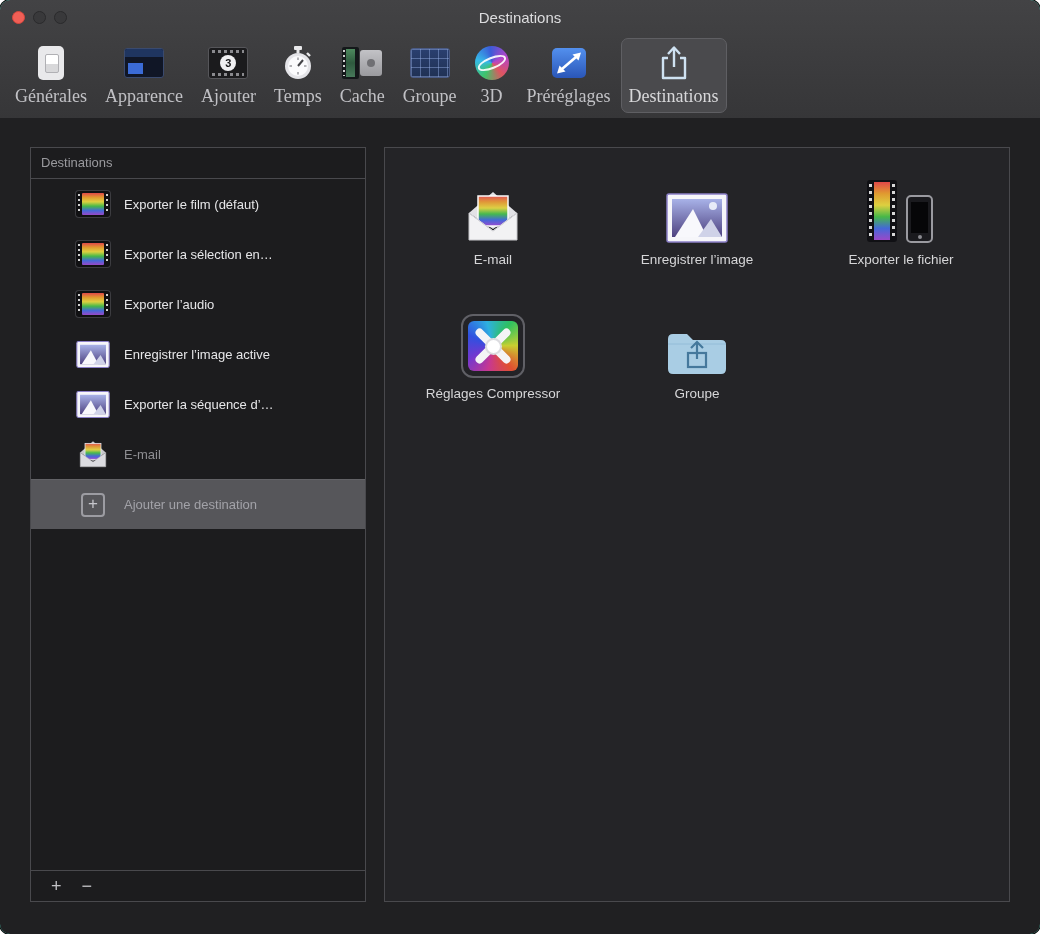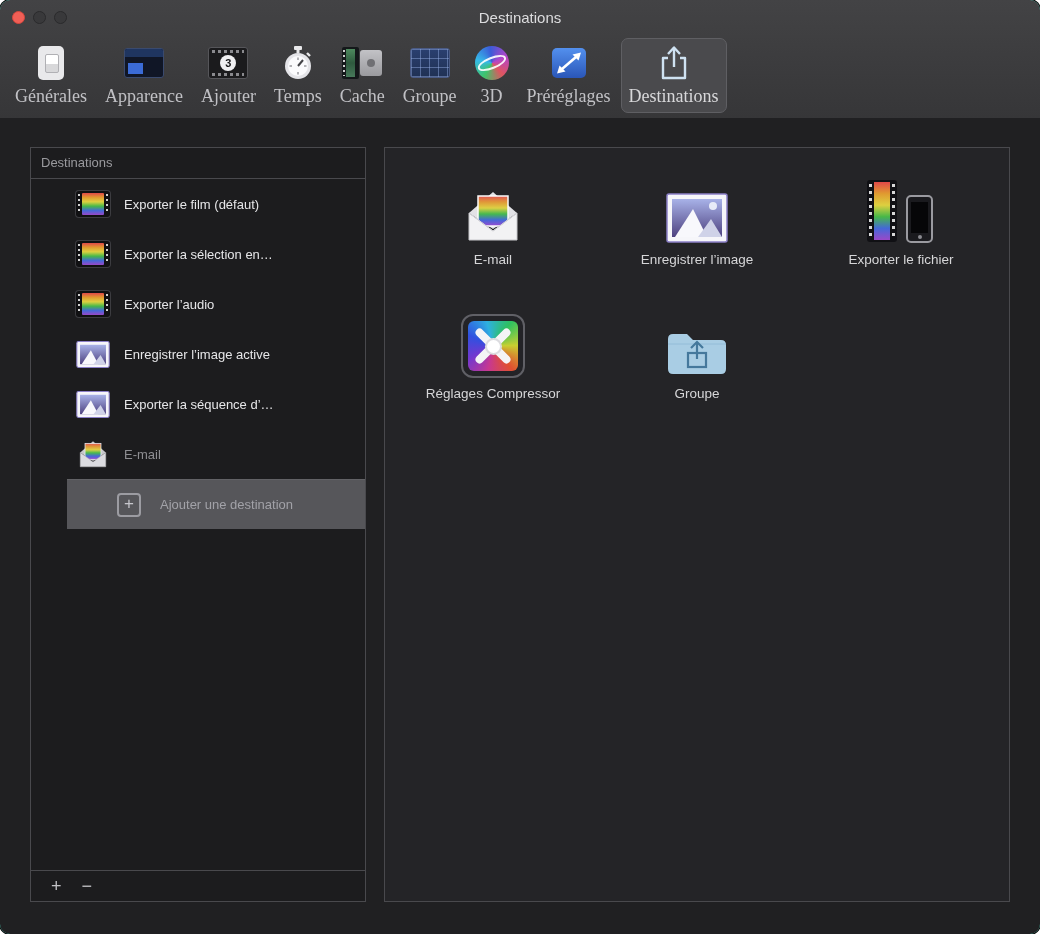--- a/index.html
+++ b/index.html
@@ -46,21 +46,21 @@
   
   .content{position:absolute;top:118px;left:0;right:0;bottom:0;background:#202022;}
 
   .sidebar{position:absolute;left:30px;top:29px;width:336px;height:755px;background:#1c1c1e;border:1px solid #49494d;box-sizing:border-box;display:flex;flex-direction:column;}
   .sidebar-header{flex:none;height:30px;line-height:30px;padding-left:10px;font-size:13px;color:#9a9a9e;border-bottom:1px solid #49494d;}
   .sidebar-list{flex:1;overflow:hidden;}
   .row{height:50px;display:flex;align-items:center;padding-left:45px;box-sizing:border-box;cursor:default;}
   .row-icon{width:34px;flex:none;display:flex;justify-content:center;margin-right:14px;}
   .row-label{font-size:13px;color:#e6e6e8;white-space:nowrap;overflow:hidden;text-overflow:ellipsis;}
   .row.dimmed .row-label{color:#8e8e92;}
-  .row.selected{background:#56565a;border-top:1px solid #626266;margin-left:36px;}
+  .row.selected{background:#56565a;border-top:1px solid #626266;}
   .row.selected .row-label{color:#a2a2a8;}
   .sidebar-footer{flex:none;height:30px;border-top:1px solid #49494d;display:flex;align-items:center;padding-left:10px;}
   .footer-btn{background:none;border:none;color:#c2c2c6;font-size:18px;line-height:26px;padding:0 10px;font-family:inherit;cursor:default;}
 
   .panel{position:absolute;left:384px;top:29px;width:626px;height:755px;background:#242427;border:1px solid #49494d;box-sizing:border-box;}
   .grid{display:grid;grid-template-columns:repeat(3,1fr);padding:14px 6px 0;}
   .cell{height:134px;display:flex;flex-direction:column;align-items:center;padding-top:4px;box-sizing:border-box;cursor:default;}
   .cell-icon{height:78px;display:flex;align-items:flex-end;justify-content:center;}
   .cell-label{margin-top:8px;font-size:13.5px;color:#d6d6d8;white-space:nowrap;}
 

